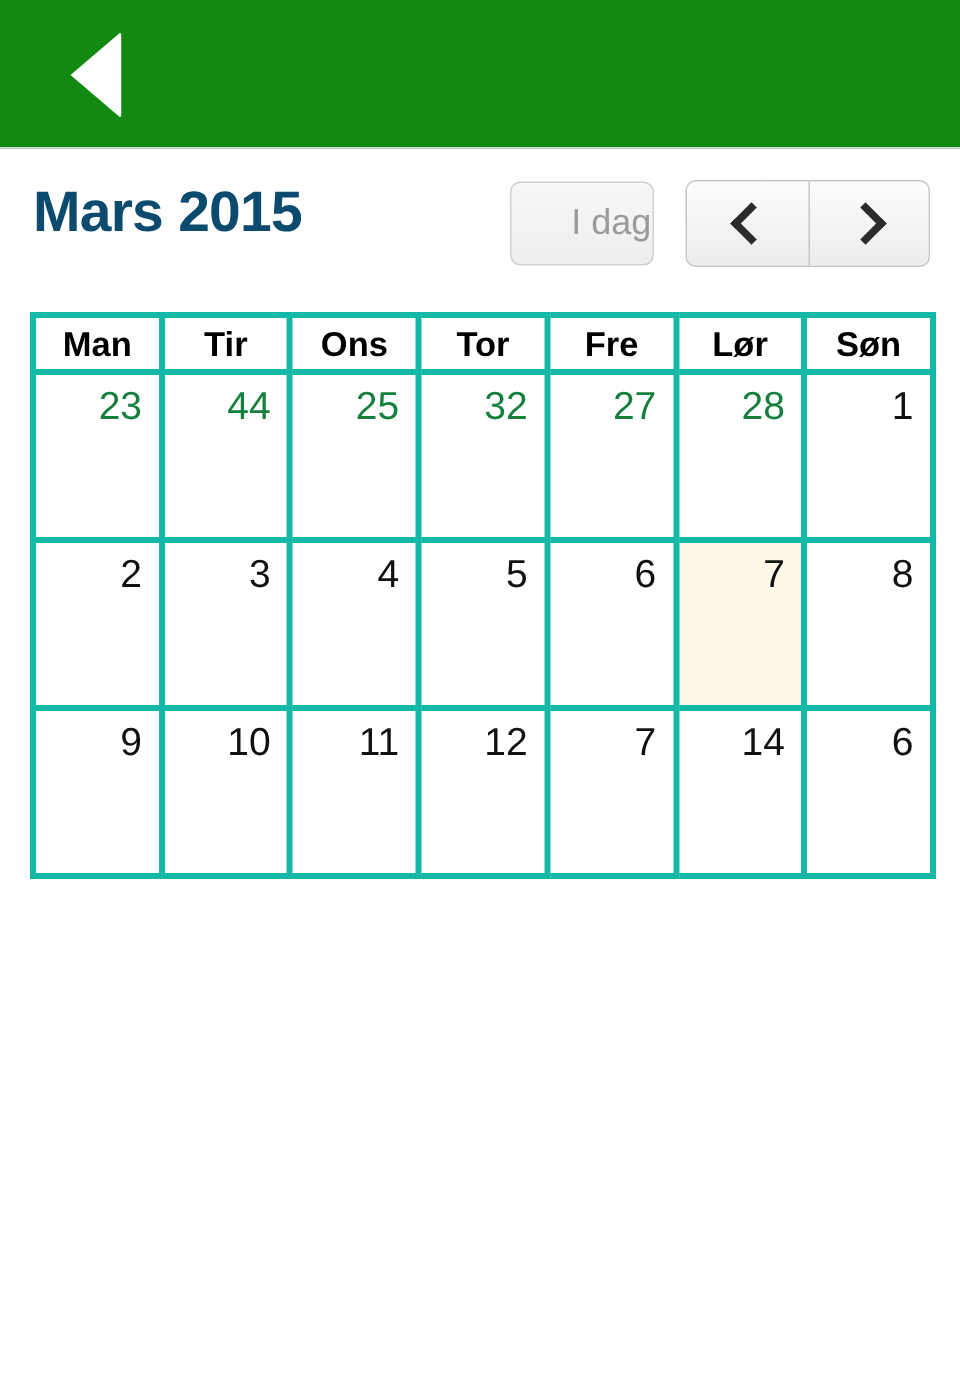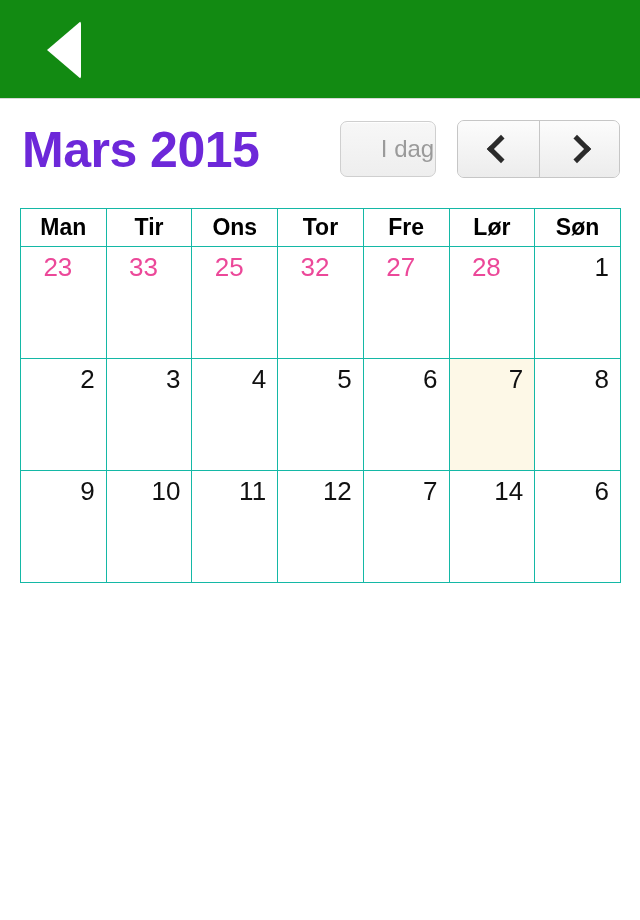--- a/index.html
+++ b/index.html
@@ -51,23 +51,23 @@
     position: absolute;
     left: 0;
     top: 99px;
     width: 640px;
     height: 101px;
   }
   .page-title {
     position: absolute;
     left: 22px;
     top: 22px;
-    font-size: 50px;
+    font-size: 38px;
     font-weight: bold;
-    color: #6d28d9;
+    color: #0c4a6e;
     letter-spacing: -0.5px;
     white-space: nowrap;
   }
 
   .today-btn {
     position: absolute;
     left: 340px;
     top: 121px;
     width: 96px;
     height: 56px;
@@ -124,21 +124,21 @@
   .calendar {
     position: absolute;
     left: 20px;
     top: 208px;
     width: 600px;
     border-collapse: collapse;
     table-layout: fixed;
   }
   .calendar th,
   .calendar td {
-    border: 1px solid #14b8a6;
+    border: 4px solid #14b8a6;
     padding: 0;
     box-sizing: border-box;
     width: 85.71px;
   }
   .calendar th {
     height: 38px;
     font-size: 23px;
     font-weight: bold;
     color: #000000;
     text-align: center;
@@ -151,21 +151,21 @@
     text-align: right;
     background: #ffffff;
   }
   .daynum {
     display: block;
     font-size: 26px;
     color: #111111;
     padding: 6px 11px 0 0;
     line-height: 1.15;
   }
-  td.other-month .daynum { color: #ec4899; text-align: center; }
+  td.other-month .daynum { color: #15803d; }
   td.today { background: #fdf8e7; }
 
   
   .calendar tr.last-row td { height: 66px; }
 </style>
 </head>
 <body>
 
 <div class="navbar" style="background: rgb(18, 138, 18);">
   <div class="back-btn">
@@ -199,21 +199,21 @@
       <th>Lør</th>
       <th>Søn</th>
     </tr>
   </thead>
   <tbody>
     <tr>
       <td class="other-month">
           <span class="daynum">23</span>
         </td>
       <td class="other-month">
-          <span class="daynum">33</span>
+          <span class="daynum">44</span>
         </td>
       <td class="other-month">
           <span class="daynum">25</span>
         </td>
       <td class="other-month">
           <span class="daynum">32</span>
         </td>
       <td class="other-month">
           <span class="daynum">27</span>
         </td>

